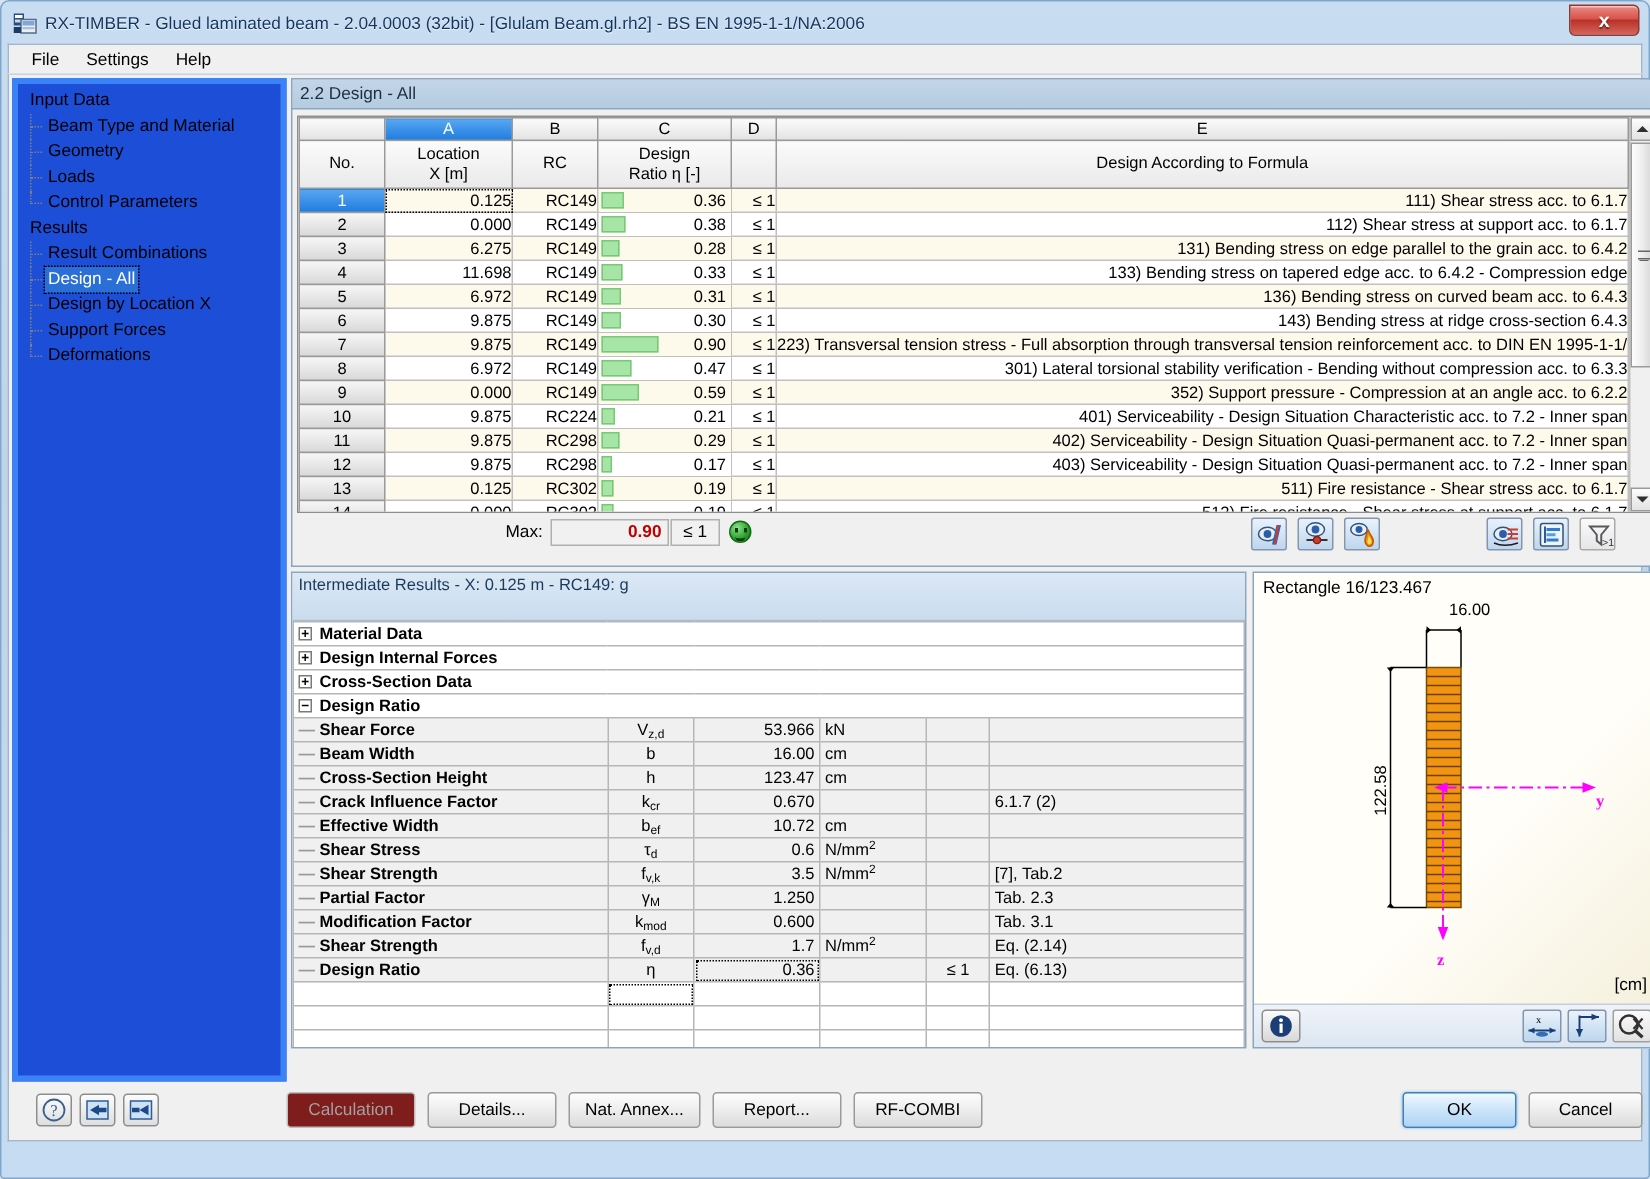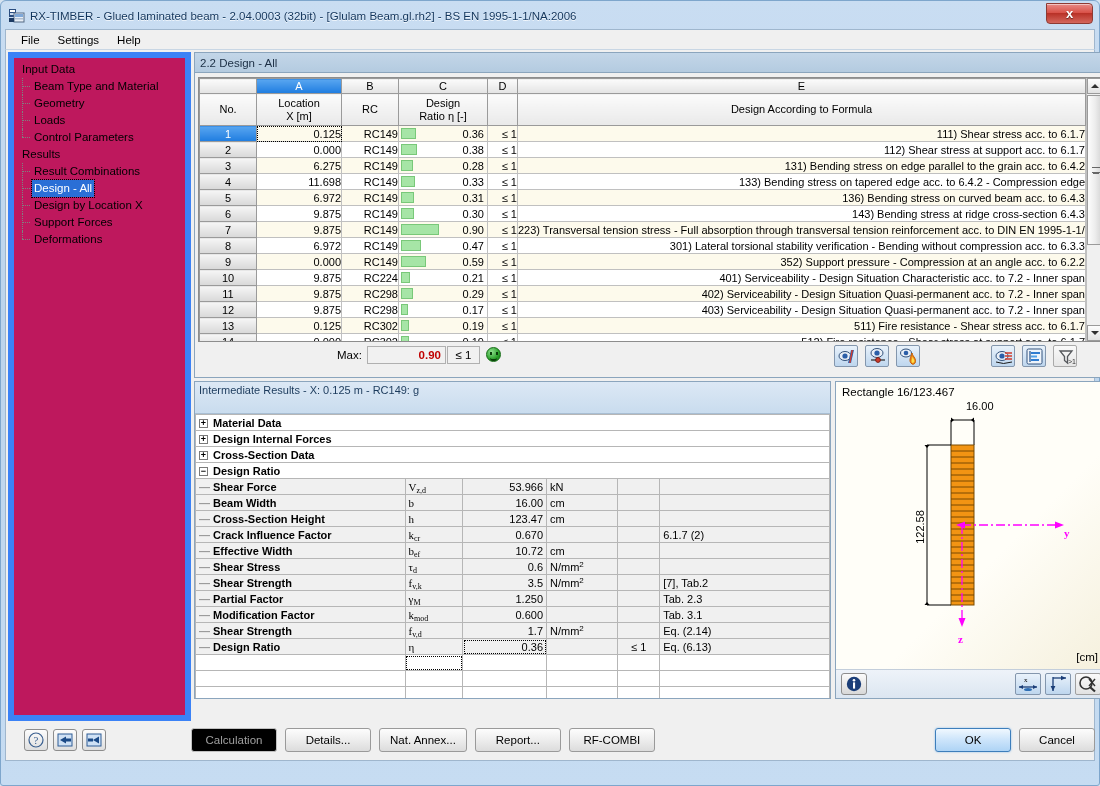--- a/index.html
+++ b/index.html
@@ -58,22 +58,22 @@
     position:relative;
     height:712px;
     background:#f0f0f0;
     border:1px solid #9fb6cd; border-top:1px solid #c8d6e4;
     display:flex;
   }
 
   
   #nav {
     width:183px; flex:0 0 183px;
-    background:#be185d;
-    border:6px solid #3b82f6;
+    background:#1d4ed8;
+    border:4px solid #3b82f6;
     margin:2px 0 0 2px;
     height:669px;
     position:relative;
     overflow:hidden;
     font-size:11.5px;
   }
   .nav-root { padding:3px 0 0 4px; }
   .nav-item { height:17px; line-height:17px; padding-left:2px; white-space:nowrap; color:#000; }
   .nav-child { padding-left:14px; position:relative; }
   .nav-child .dash {
@@ -245,21 +245,21 @@
   table.itab tr.grp td { background:#fff; }
   table.itab tr.dat td { background:#f0f0f0; }
   table.itab tr.blank td { background:#fff; }
   .expander {
     display:inline-block; width:9px; height:9px; line-height:7px;
     border:1px solid #7a7a7a; background:#fff; text-align:center;
     font-size:9px; margin-right:5px; vertical-align:middle; color:#000;
   }
   .dashmark { display:inline-block; width:14px; color:#999; }
   td.iname { padding-left:4px; white-space:nowrap;font-weight:bold; }
-  td.isym { text-align:left; padding-left:5px;font-family:Liberation Serif, serif; }
+  td.isym { text-align:center; padding-left:5px; }
   td.ival { text-align:right; padding-right:4px; }
   td.iunit { text-align:left; padding-left:4px; }
   td.icmp { text-align:center; }
   td.iref { text-align:left; padding-left:4px; }
   sub { font-size:8px; vertical-align:baseline; position:relative; top:2px; }
   sup { font-size:8px; vertical-align:baseline; position:relative; top:-4px; }
   td.focusbox { outline:1px dotted #000; outline-offset:-2px; }
 
   
   #xsec {
@@ -301,21 +301,21 @@
     background:linear-gradient(to bottom,#fcfcfc,#dedede);
     position:relative; margin-right:5px;
   }
   .pbtn {
     height:24px; min-width:86px; padding:0 10px;
     border:1px solid #9a9a9a; border-radius:3px;
     background:linear-gradient(to bottom,#fdfdfd,#ededed 50%,#dcdcdc);
     font-size:11.5px; font-family:"Liberation Sans", sans-serif;
     color:#000; cursor:pointer; margin-right:8px;
   }
-  .pbtn.disabled { color:#a0a0a0; background:#000000; border-color:#c0c0c0; }
+  .pbtn.disabled { color:#a0a0a0; background:#7f1d1d; border-color:#c0c0c0; }
   .pbtn.primary {
     border:1px solid #3d7ebb;
     background:linear-gradient(to bottom,#f0f8ff,#cfe6fb 45%,#aed4f5);
     box-shadow:0 0 2px #7fb6e8;
     margin-left:35px;
   }
 </style>
 </head>
 <body>
 

